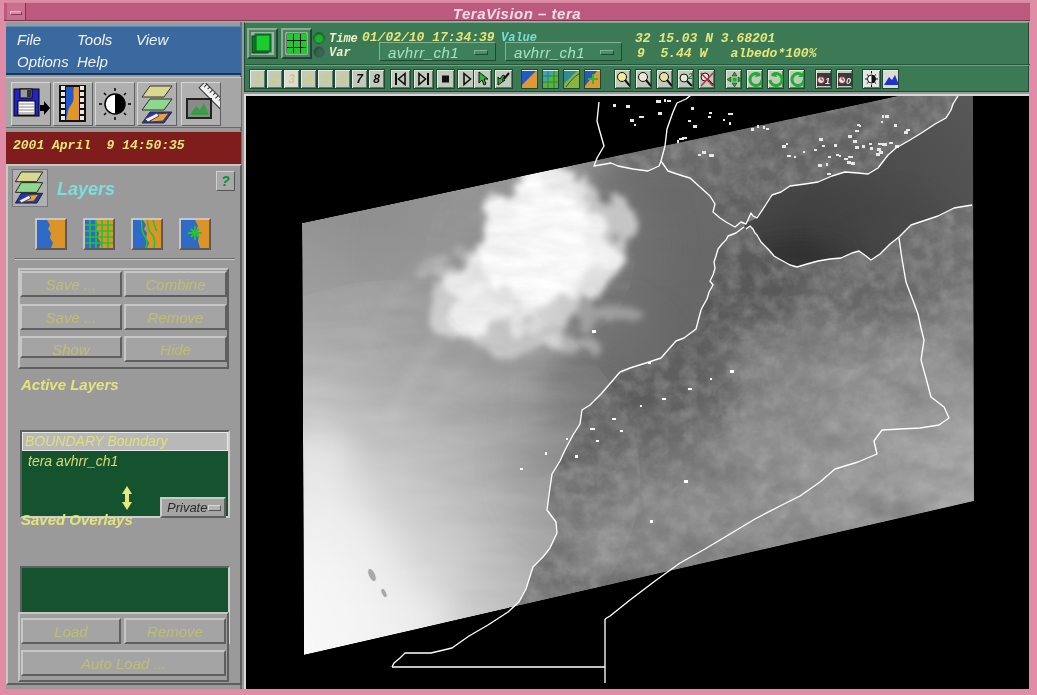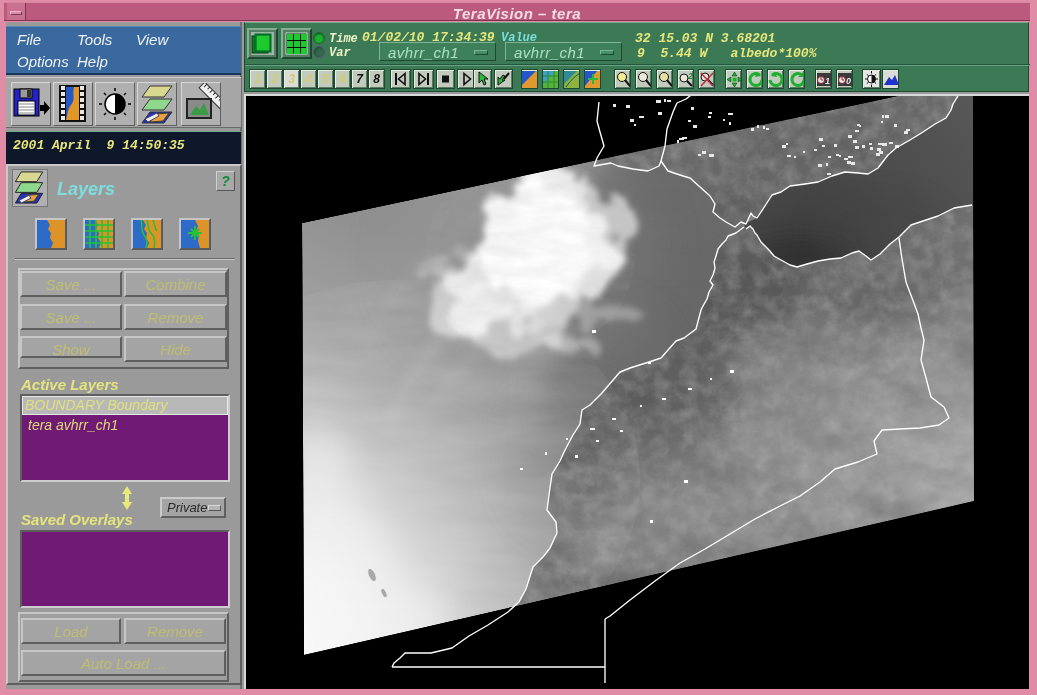--- a/index.html
+++ b/index.html
@@ -8,27 +8,27 @@
 #menubtn{position:absolute;left:7px;top:3px;width:19px;height:18px;background:#c9708f;border-right:1px solid #7e3350;border-bottom:1px solid #7e3350;}
 #menubtn .dash{position:absolute;left:3px;top:8px;width:12px;height:4px;background:#d98ba5;border-top:1px solid #eeb7c9;border-left:1px solid #eeb7c9;border-bottom:1px solid #83395a;border-right:1px solid #83395a;}
 #title{position:absolute;left:0;top:2px;width:1026px;text-align:center;color:#f2dce4;font-size:15px;font-weight:bold;letter-spacing:0.5px;}
 #content{position:absolute;left:6px;top:22px;width:1023px;height:667px;background:#9a9a9a;}
 
 #lpanel{position:absolute;left:0px;top:0px;width:236px;height:667px;background:#9a9a9a;border-right:2px solid #6e6e6e;}
 #menubar{position:absolute;left:0px;top:4px;width:235px;height:49px;background:#39699f;border-bottom:2px solid #16365c;border-top:1px solid #5d87b5;}
 #menubar div{position:absolute;color:#f2f2f2;font-size:15px;}
 #toolbar{position:absolute;left:0px;top:55px;width:235px;height:51px;background:#a6a6a6;border-top:1px solid #cacaca;border-bottom:1px solid #6a6a6a;}
 .tbtn{position:absolute;top:4px;width:40px;height:44px;background:#b0b0b0;border-top:1px solid #d6d6d6;border-left:1px solid #d6d6d6;border-right:1px solid #5f5f5f;border-bottom:1px solid #5f5f5f;}
-#datebar{position:absolute;left:0px;top:109px;width:235px;height:40px;background:#0f172a;border-top:1px solid #72a98a;border-bottom:1px solid #1d4930;}
+#datebar{position:absolute;left:0px;top:109px;width:235px;height:40px;background:#7f1d1d;border-top:1px solid #72a98a;border-bottom:1px solid #1d4930;}
 #datebar span{position:absolute;left:7px;top:6px;color:#e7e67c;font-family:"Liberation Mono",monospace;font-weight:bold;font-size:13px;letter-spacing:0px;}
 
 #laypanel{position:absolute;left:0px;top:142px;width:236px;height:521px;background:#9a9a9a;border:2px solid #c8c8c8;border-right-color:#5f5f5f;border-bottom-color:#5f5f5f;}
 .ylabel{color:#e4e47c;font-weight:bold;font-size:15px;position:absolute;}
 .dimbtn{position:absolute;background:#a4a4a4;border-top:2px solid #c6c6c6;border-left:2px solid #c6c6c6;border-right:2px solid #5f5f5f;border-bottom:2px solid #5f5f5f;color:#bebe72;font-size:15px;text-align:center;}
-.listbox{position:absolute;background:#701a75;border-top:2px solid #5f5f5f;border-left:2px solid #5f5f5f;border-right:2px solid #cecece;border-bottom:2px solid #cecece;}
+.listbox{position:absolute;background:#14532d;border-top:2px solid #5f5f5f;border-left:2px solid #5f5f5f;border-right:2px solid #cecece;border-bottom:2px solid #cecece;margin-top:36px;}
 
 #gtoolbar{position:absolute;left:238px;top:0px;width:785px;height:70px;background:#3b7a54;border:1px solid #1d4930;border-top-color:#72a98a;}
 #viewport{position:absolute;left:238px;top:72px;width:785px;height:595px;background:#000;border-top:2px solid #d8d8d8;border-left:2px solid #d8d8d8;}
 .gbtn1{position:absolute;width:31px;height:31px;background:#9eb6a4;border:2px solid #1d4930;border-top-color:#86ae92;border-left-color:#86ae92;box-shadow:inset 0 0 0 2px #577e64;}
 .glabel{color:#ecf2c8;font-weight:bold;font-size:12px;font-family:"Liberation Mono",monospace;}
 .gdate{color:#e7e67c;font-weight:bold;font-size:13px;font-family:"Liberation Mono",monospace;white-space:pre;}
 .gdrop{position:absolute;height:19px;background:#3d8059;border-top:1px solid #7fb394;border-left:1px solid #7fb394;border-right:1px solid #1d4930;border-bottom:1px solid #1d4930;}
 .gdrop span{position:absolute;left:8px;top:1px;color:#ace0c4;font-size:15px;letter-spacing:0.5px;}
 .gdrop i{position:absolute;right:7px;top:7px;width:14px;height:5px;background:#45906a;border-top:1px solid #7fb394;border-left:1px solid #7fb394;border-right:1px solid #1d4930;border-bottom:1px solid #1d4930;}
 .sbtn{position:absolute;top:46px;width:17px;height:20px;background:#c2cabe;border:1px solid #1d4930;box-shadow:inset 1px 1px 0 #e6eee2,inset -1px -1px 0 #5c7a64;text-align:center;overflow:hidden;}

